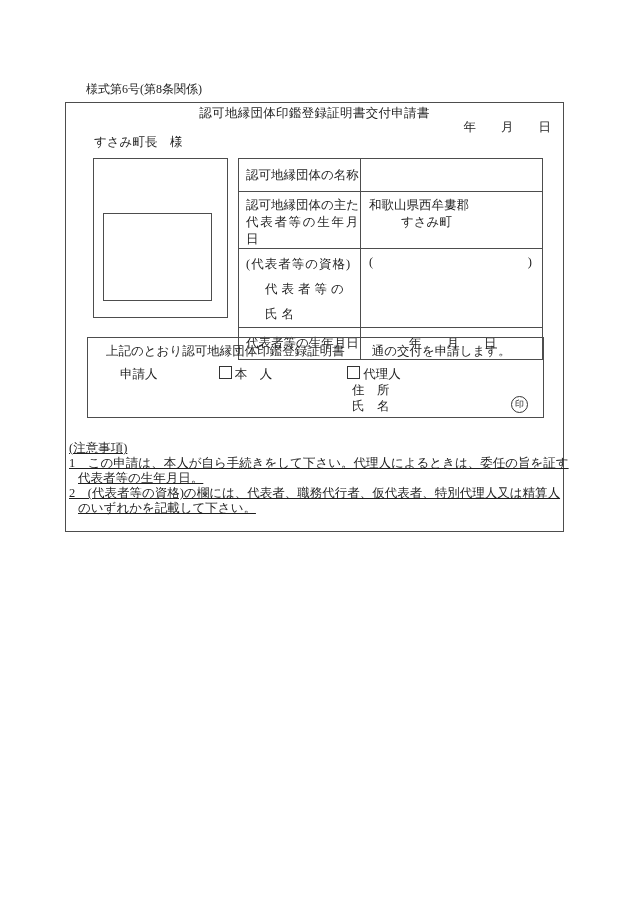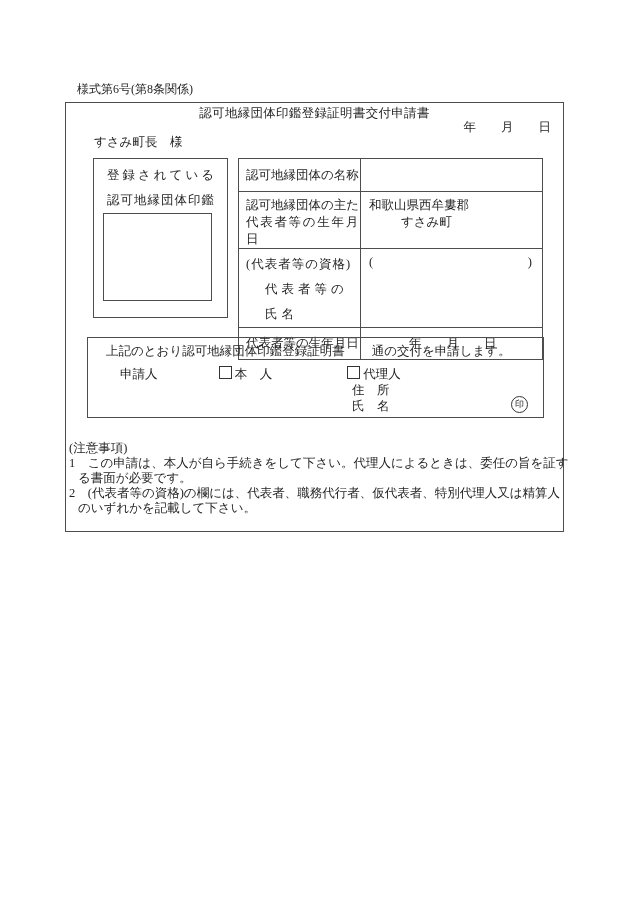--- a/index.html
+++ b/index.html
@@ -2,21 +2,21 @@
 <html><head>
 <meta charset="utf-8">
 <style>
   html,body{margin:0;padding:0;background:#ffffff;}
   .page{
     position:relative;width:630px;height:915px;background:#ffffff;
     font-family:"Liberation Serif","DejaVu Serif",serif;
     color:#1f1f1f;font-size:12.5px;line-height:1;overflow:hidden;
   }
   .abs{position:absolute;}
-  .form-number{left:77px;top:83px;font-size:12px;}
+  .form-number{left:86px;top:83px;font-size:12px;}
   .outer-box{left:65px;top:102px;width:490px;height:428px;border:1px solid #4d4d4d;padding-left:7px;}
   .doc-title{left:0;top:4px;width:100%;text-align:center;font-size:12.5px;letter-spacing:0.3px;}
   .date-line{top:18px;right:12px;font-size:12.5px;}
   .addressee{left:28px;top:33px;font-size:12.5px;}
 
   .seal-box{left:27px;top:55px;width:133px;height:158px;border:1px solid #4d4d4d;}
   .seal-caption{width:100%;text-align:center;line-height:25px;padding-top:4px;}
   .seal-caption .cap1{display:block;letter-spacing:3px;padding-left:3px;}
   .seal-caption .cap2{display:block;letter-spacing:1px;padding-left:1px;}
   .seal-area{position:absolute;left:9px;top:54px;width:107px;height:86px;border:1px solid #4d4d4d;background:#fff;}
@@ -49,44 +49,40 @@
   .statement{position:absolute;left:18px;top:7px;white-space:nowrap;}
   .blank-gap{display:inline-block;width:27px;}
   .applicant-line{position:absolute;left:32px;top:28px;white-space:nowrap;}
   .checkbox{display:inline-block;width:11px;height:11px;border:1px solid #333;vertical-align:-1px;margin-right:3px;background:#fff;}
   .cb-self{margin-left:58px;}
   .cb-proxy{margin-left:72px;}
   .addr-line{position:absolute;left:264px;top:46px;}
   .name-line{position:absolute;left:264px;top:62px;}
   .seal-mark{position:absolute;left:423px;top:58px;width:15px;height:15px;border:1px solid #333;border-radius:50%;text-align:center;line-height:15px;font-size:9px;}
 
-  .notes{left:3px;top:338px;width:484px;font-size:12.5px;}
+  .notes{left:3px;top:338px;width:484px;font-size:12.5px;text-decoration:underline;}
   .notes div{line-height:15px;white-space:nowrap;}
   .notes .cont{padding-left:9px;}
 </style>
 </head>
 <body>
 
 <div class="page">
 
   <div class="abs form-number">様式第6号(第8条関係)</div>
 
   <div class="abs outer-box">
 
     <div class="abs doc-title">認可地縁団体印鑑登録証明書交付申請書</div>
 
     <div class="abs date-line">年　　月　　日</div>
 
     <div class="abs addressee">すさみ町長　様</div>
 
     <div class="abs seal-box">
-      <div class="seal-caption">
-        <span class="cap1">登録されている</span>
-        <span class="cap2">認可地縁団体印鑑</span>
-      </div>
       <div class="seal-area"></div>
     </div>
 
     <table class="info-table">
       <tbody>
           <tr class="r1">
         <td class="lbl">
           <div class="one-line">認可地縁団体の名称</div>
         </td>
         <td class="val"></td>
@@ -136,19 +132,19 @@
       </div>
       <div class="name-line">
         <span>氏　名</span>
       </div>
       <div class="seal-mark">印</div>
     </div>
 
     <div class="abs notes">
       <div>(注意事項)</div>
       <div>1　この申請は、本人が自ら手続きをして下さい。代理人によるときは、委任の旨を証す</div>
-      <div class="cont">る書面が必要です。</div>
+      <div class="cont">代表者等の生年月日。</div>
       <div>2　(代表者等の資格)の欄には、代表者、職務代行者、仮代表者、特別代理人又は精算人</div>
       <div class="cont">のいずれかを記載して下さい。</div>
     </div>
 
   </div>
 </div>
 
 </body></html>

